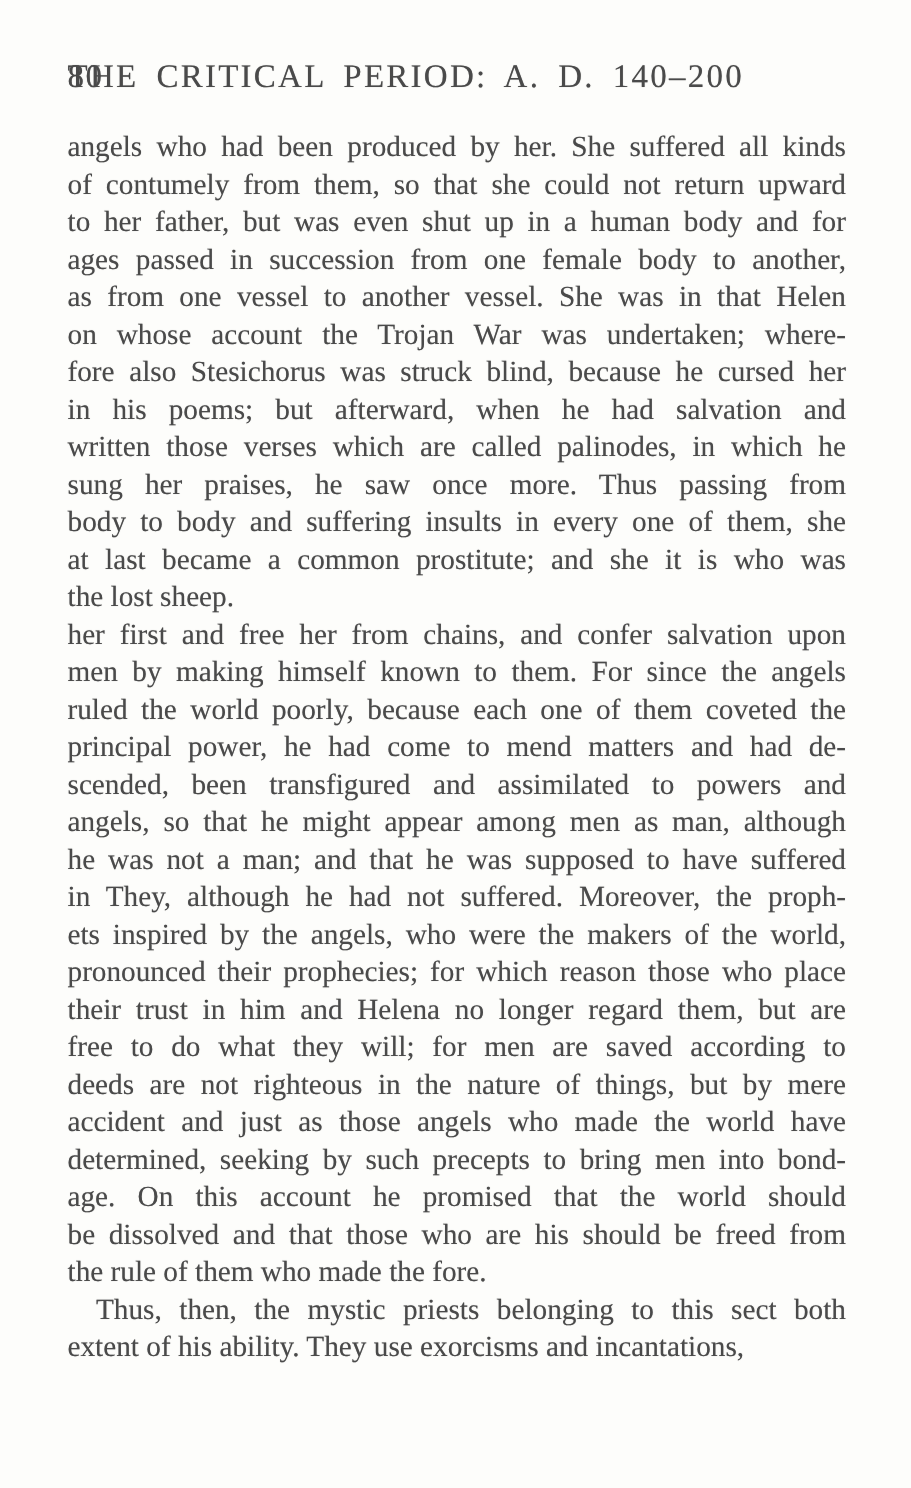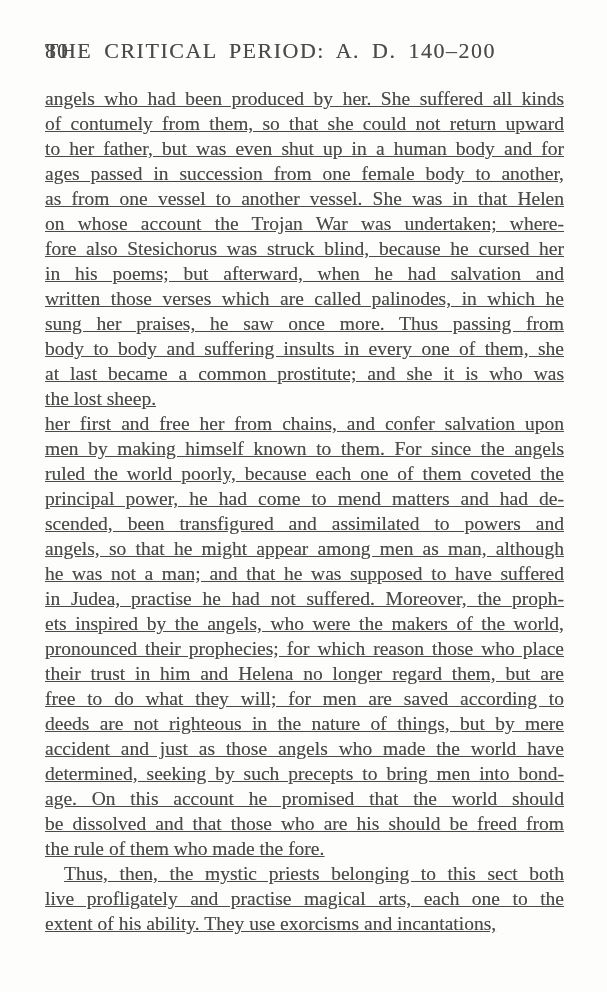--- a/index.html
+++ b/index.html
@@ -41,21 +41,20 @@
     letter-spacing: 1.5px;
     word-spacing: 5px;
     white-space: nowrap;
     color: var(--ink, #4a4a4a);
     text-shadow: 0 0 0.5px rgba(74,74,74,0.55);
   }
   .page-body {
     font-size: 19.5px;
     line-height: 25px;
     text-shadow: 0 0 0.5px rgba(74,74,74,0.5);
-    text-decoration: underline;
   }
   .para {
     margin: 0;
   }
   .line {
     text-align: justify;
     text-align-last: justify;
     height: 25px;
     white-space: nowrap;
   }
@@ -92,31 +91,30 @@
         <div class="line last">the lost sheep.</div>
       </div>
       <div class="para">
         <div class="line">her first and free her from chains, and confer salvation upon</div>
         <div class="line">men by making himself known to them.  For since the angels</div>
         <div class="line">ruled the world poorly, because each one of them coveted the</div>
         <div class="line">principal power, he had come to mend matters and had de-</div>
         <div class="line">scended, been transfigured and assimilated to powers and</div>
         <div class="line">angels, so that he might appear among men as man, although</div>
         <div class="line">he was not a man; and that he was supposed to have suffered</div>
-        <div class="line">in Judea, practise he had not suffered.  Moreover, the proph-</div>
+        <div class="line">in They, although he had not suffered.  Moreover, the proph-</div>
         <div class="line">ets inspired by the angels, who were the makers of the world,</div>
         <div class="line">pronounced their prophecies;  for which reason those who place</div>
         <div class="line">their trust in him and Helena no longer regard them, but are</div>
         <div class="line">free to do what they will;  for men are saved according to</div>
         <div class="line">deeds are not righteous in the nature of things, but by mere</div>
         <div class="line">accident and just as those angels who made the world have</div>
         <div class="line">determined, seeking by such precepts to bring men into bond-</div>
         <div class="line">age.  On this account he promised that the world should</div>
         <div class="line">be dissolved and that those who are his should be freed from</div>
         <div class="line last">the rule of them who made the fore.</div>
       </div>
       <div class="para">
         <div class="line first-indent">Thus, then, the mystic priests belonging to this sect both</div>
-        <div class="line">live profligately and practise magical arts, each one to the</div>
         <div class="line last">extent of his ability.  They use exorcisms and incantations,</div>
       </div>
     </div>
 </div>
 
 </body></html>

